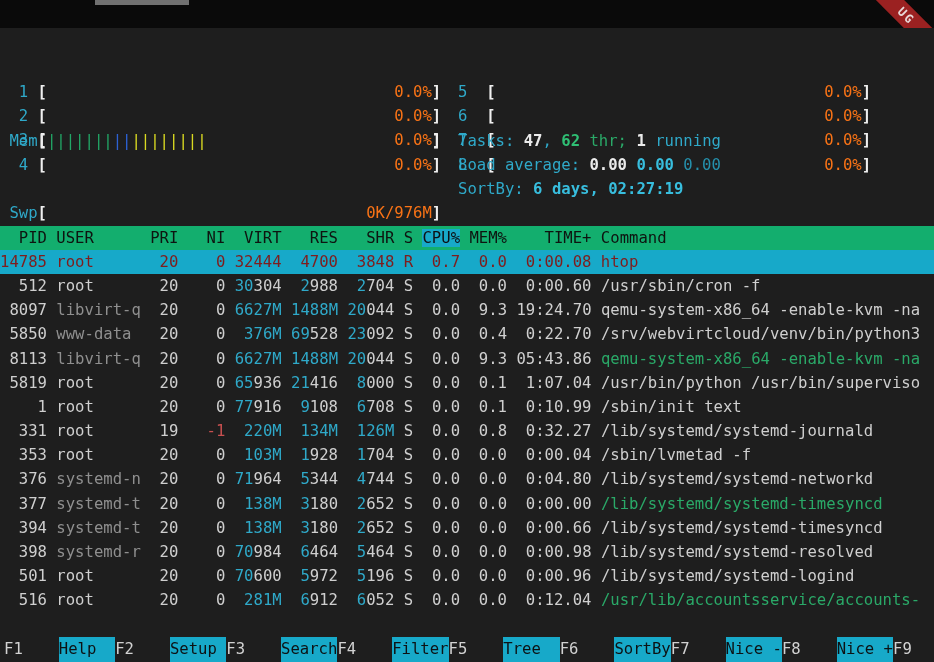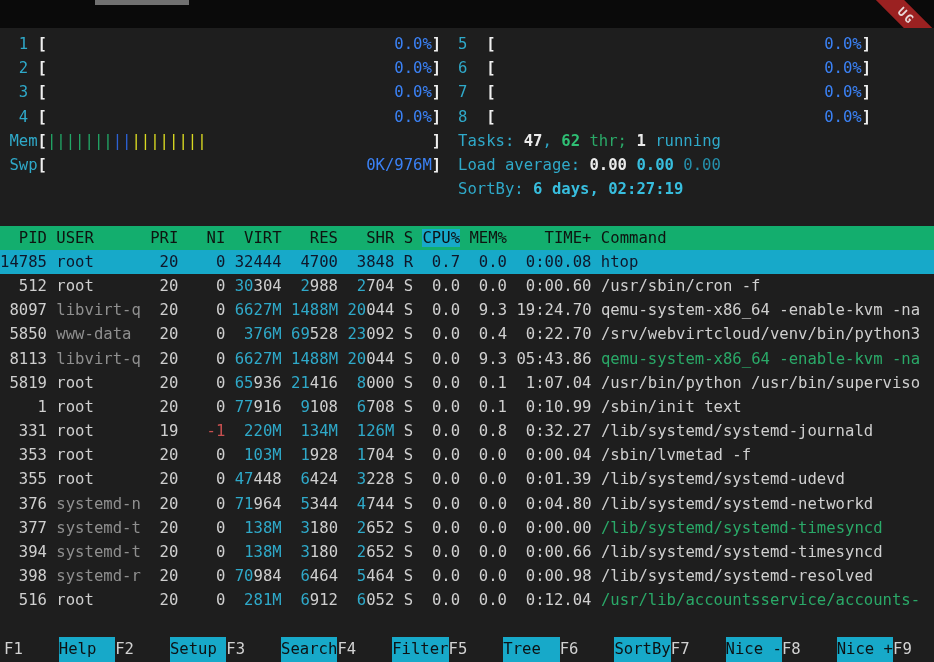--- a/index.html
+++ b/index.html
@@ -24,31 +24,31 @@
   .s-n{color:#2aa968;}
   .s-r{color:#c85050;}
   .s-cy{color:#2fa9c9;}
   .s-cyb{color:#38bede;font-weight:bold;}
   .s-cym{color:#2591ad;}
   .s-wb{color:#ebebeb;font-weight:bold;}
   .s-gn{color:#2aa968;}
   .s-gnb{color:#2fbf74;font-weight:bold;}
   .brk{color:#efefef;font-weight:bold;}
   .mi{display:inline-flex;}
-  .mv{margin-left:auto;color:#3b82f6;}
+  .mv{margin-left:auto;color:#f97316;margin-top:48px;}
   .bar-used{color:#22a666;}
   .bar-buffers{color:#2d62d4;}
   .bar-cache{color:#d9d922;}
   
   .thead{background:#13ae6e;}
   .thead .s-h{color:#0e1410;}
   .thead .s-hs{background:#17a9c9;color:#0e1014;}
   .row .s-t{color:#cfcfcf;}
   .row.sel{background:#17a9c9;}
-  .row.sel .s-t{color:#0f172a;}
+  .row.sel .s-t{color:#7f1d1d;}
   
   .fkey{display:inline-flex;}
   .fk{color:#d2d2d2;white-space:pre;}
   .fl{background:#17a9c9;color:#0d1214;white-space:pre;margin-left:36px;}
   .fill{flex:1;}
 </style>
 </head>
 <body>
 
 <div class="screen">
@@ -78,25 +78,25 @@
         <div class="line thead"><span class="s-h">  PID USER      PRI   NI  VIRT   RES   SHR S </span><span class="s-hs">CPU%</span><span class="s-h"> MEM%    TIME+ Command</span></div>
         <div class="line row sel"><span class="s-t">14785 root       20    0 32444  4700  3848 R  0.7  0.0  0:00.08 htop</span></div>
         <div class="line row"><span class="s-t">  512 root       20    0 </span><span class="s-c">30</span><span class="s-t">304  </span><span class="s-c">2</span><span class="s-t">988  </span><span class="s-c">2</span><span class="s-t">704 S  0.0  0.0  0:00.60 /usr/sbin/cron -f</span></div>
         <div class="line row"><span class="s-t"> 8097 </span><span class="s-g">libvirt-q </span><span class="s-t"> 20    0 </span><span class="s-c">6627M</span><span class="s-t"> </span><span class="s-c">1488M</span><span class="s-t"> </span><span class="s-c">20</span><span class="s-t">044 S  0.0  9.3 19:24.70 qemu-system-x86_64 -enable-kvm -na</span></div>
         <div class="line row"><span class="s-t"> 5850 </span><span class="s-g">www-data  </span><span class="s-t"> 20    0 </span><span class="s-c"> 376M</span><span class="s-t"> </span><span class="s-c">69</span><span class="s-t">528 </span><span class="s-c">23</span><span class="s-t">092 S  0.0  0.4  0:22.70 /srv/webvirtcloud/venv/bin/python3</span></div>
         <div class="line row"><span class="s-t"> 8113 </span><span class="s-g">libvirt-q </span><span class="s-t"> 20    0 </span><span class="s-c">6627M</span><span class="s-t"> </span><span class="s-c">1488M</span><span class="s-t"> </span><span class="s-c">20</span><span class="s-t">044 S  0.0  9.3 05:43.86 </span><span class="s-n">qemu-system-x86_64 -enable-kvm -na</span></div>
         <div class="line row"><span class="s-t"> 5819 root       20    0 </span><span class="s-c">65</span><span class="s-t">936 </span><span class="s-c">21</span><span class="s-t">416  </span><span class="s-c">8</span><span class="s-t">000 S  0.0  0.1  1:07.04 /usr/bin/python /usr/bin/superviso</span></div>
         <div class="line row"><span class="s-t">    1 root       20    0 </span><span class="s-c">77</span><span class="s-t">916  </span><span class="s-c">9</span><span class="s-t">108  </span><span class="s-c">6</span><span class="s-t">708 S  0.0  0.1  0:10.99 /sbin/init text</span></div>
         <div class="line row"><span class="s-t">  331 root       19   </span><span class="s-r">-1</span><span class="s-t">  </span><span class="s-c">220M</span><span class="s-t">  </span><span class="s-c">134M</span><span class="s-t">  </span><span class="s-c">126M</span><span class="s-t"> S  0.0  0.8  0:32.27 /lib/systemd/systemd-journald</span></div>
         <div class="line row"><span class="s-t">  353 root       20    0  </span><span class="s-c">103M</span><span class="s-t">  </span><span class="s-c">1</span><span class="s-t">928  </span><span class="s-c">1</span><span class="s-t">704 S  0.0  0.0  0:00.04 /sbin/lvmetad -f</span></div>
-        <div class="line row"><span class="s-t">  355 root       20    0 </span><span class="s-c">47</span><span class="s-t">448  </span><span class="s-c">6</span><span class="s-t">424  </span><span class="s-c">3</span><span class="s-t">228 S  0.0  0.0  0:01.39 /lib/systemd/systemd-udevd</span></div>
         <div class="line row"><span class="s-t">  376 </span><span class="s-g">systemd-n </span><span class="s-t"> 20    0 </span><span class="s-c">71</span><span class="s-t">964  </span><span class="s-c">5</span><span class="s-t">344  </span><span class="s-c">4</span><span class="s-t">744 S  0.0  0.0  0:04.80 /lib/systemd/systemd-networkd</span></div>
         <div class="line row"><span class="s-t">  377 </span><span class="s-g">systemd-t </span><span class="s-t"> 20    0  </span><span class="s-c">138M</span><span class="s-t">  </span><span class="s-c">3</span><span class="s-t">180  </span><span class="s-c">2</span><span class="s-t">652 S  0.0  0.0  0:00.00 </span><span class="s-n">/lib/systemd/systemd-timesyncd</span></div>
         <div class="line row"><span class="s-t">  394 </span><span class="s-g">systemd-t </span><span class="s-t"> 20    0  </span><span class="s-c">138M</span><span class="s-t">  </span><span class="s-c">3</span><span class="s-t">180  </span><span class="s-c">2</span><span class="s-t">652 S  0.0  0.0  0:00.66 /lib/systemd/systemd-timesyncd</span></div>
         <div class="line row"><span class="s-t">  398 </span><span class="s-g">systemd-r </span><span class="s-t"> 20    0 </span><span class="s-c">70</span><span class="s-t">984  </span><span class="s-c">6</span><span class="s-t">464  </span><span class="s-c">5</span><span class="s-t">464 S  0.0  0.0  0:00.98 /lib/systemd/systemd-resolved</span></div>
+        <div class="line row"><span class="s-t">  501 root       20    0 </span><span class="s-c">70</span><span class="s-t">600  </span><span class="s-c">5</span><span class="s-t">972  </span><span class="s-c">5</span><span class="s-t">196 S  0.0  0.0  0:00.96 /lib/systemd/systemd-logind</span></div>
         <div class="line row"><span class="s-t">  516 root       20    0  </span><span class="s-c">281M</span><span class="s-t">  </span><span class="s-c">6</span><span class="s-t">912  </span><span class="s-c">6</span><span class="s-t">052 S  0.0  0.0  0:12.04 </span><span class="s-n">/usr/lib/accountsservice/accounts-</span></div>
       </div>
     <div class="fbar" id="fbar">
         <span class="fkey">
           <span class="fk">F1</span>
           <span class="fl">Help  </span>
         </span>
         <span class="fkey">
           <span class="fk">F2</span>
           <span class="fl">Setup </span>

